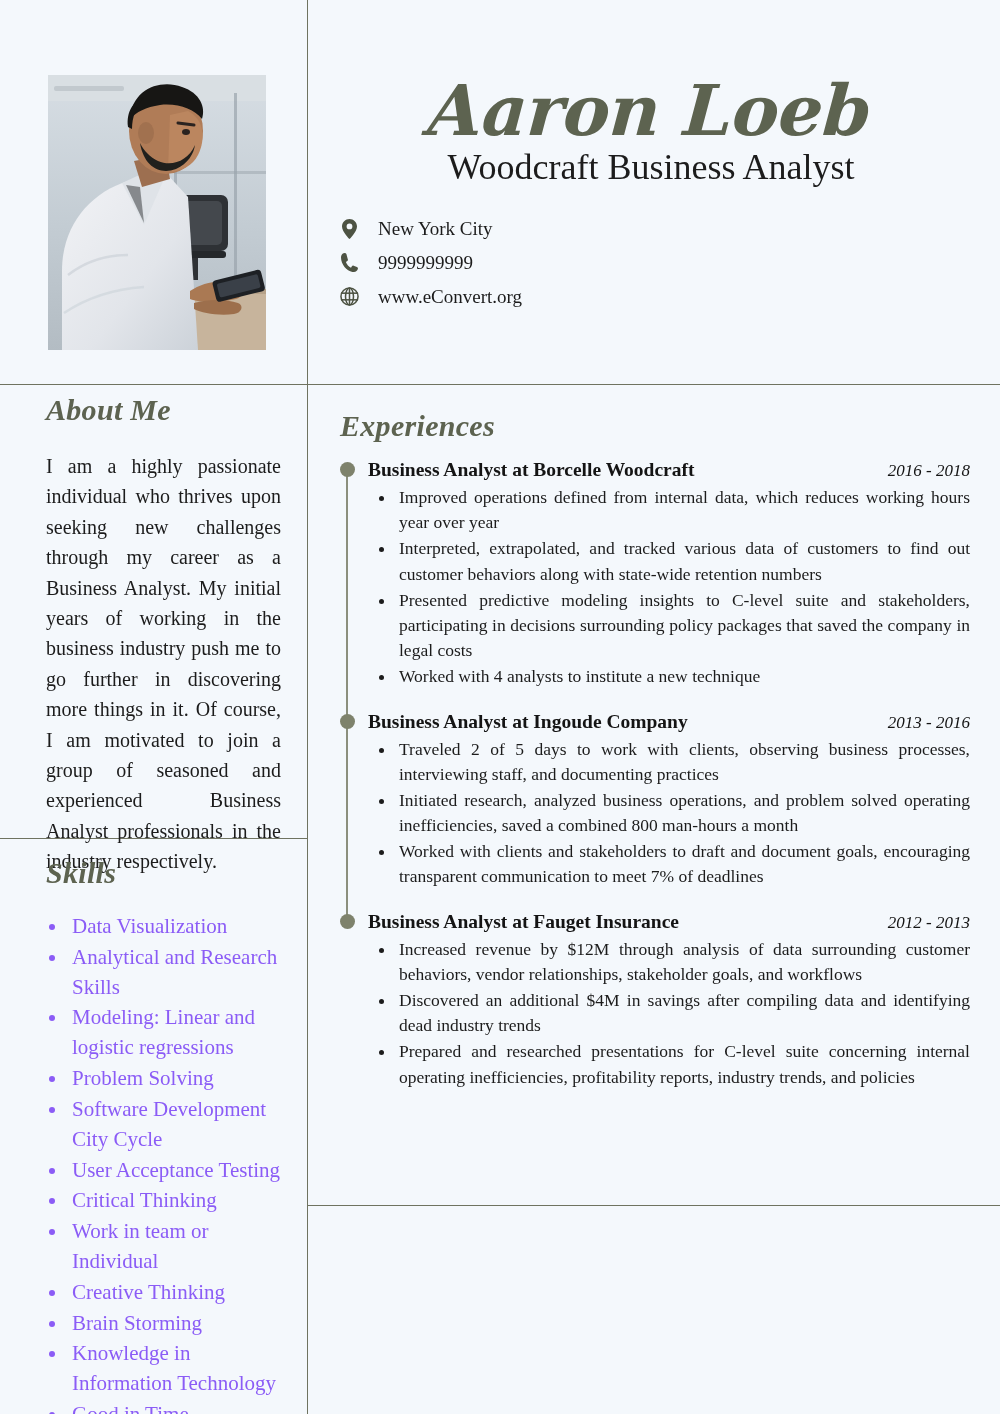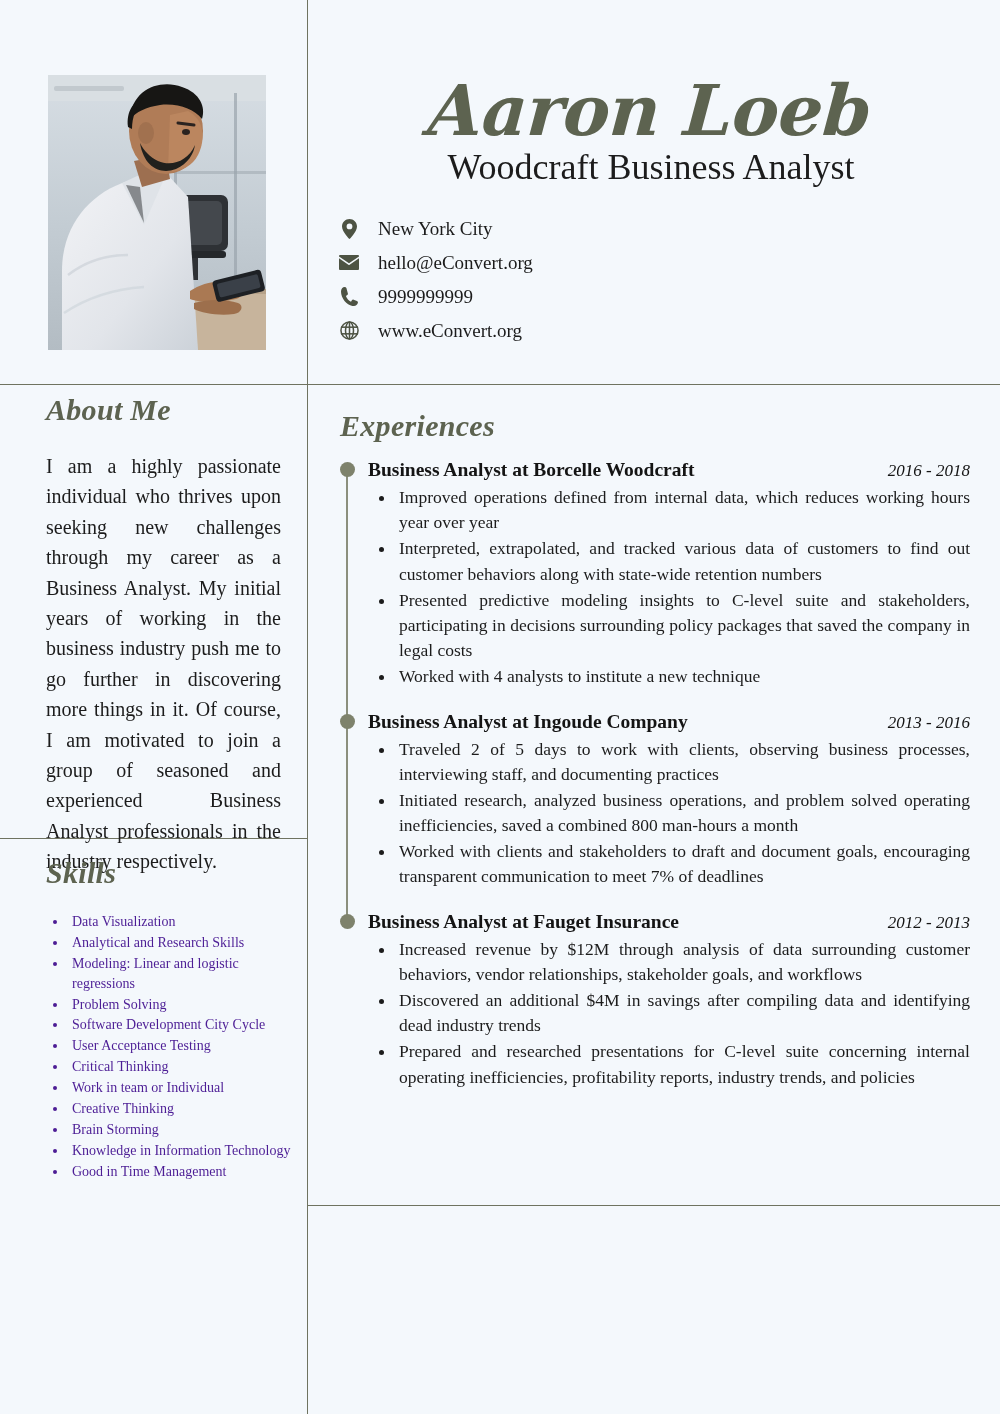--- a/index.html
+++ b/index.html
@@ -132,23 +132,23 @@
     text-align: justify;
   }
 
   #skills-block { position: absolute; left: 46px; top: 472px; width: 245px; }
   #skills-list {
     margin-top: 22px;
     padding-left: 22px;
     list-style: disc;
   }
   #skills-list li {
-    font-size: 14px;
+    font-size: 21px;
     line-height: 1.42;
-    color: #4c1d95;
+    color: #8b5cf6;
     margin-bottom: 1px;
     padding-left: 4px;
   }
 
   
   .right-col {
     position: absolute;
     left: 307px;
     top: 384px;
     width: 693px;
@@ -301,29 +301,20 @@
 
       <div class="contact">
         <span class="ci">
           <svg width="15" height="20" viewBox="0 0 15 20" fill="currentColor">
             <path d="M7.5 0C3.4 0 0 3.3 0 7.4c0 5.4 7.5 12.6 7.5 12.6S15 12.8 15 7.4C15 3.3 11.6 0 7.5 0zm0 10.3a2.9 2.9 0 1 1 0-5.8 2.9 2.9 0 0 1 0 5.8z"></path>
           </svg>
         </span>
         <span>New York City</span>
       </div>
 
-      <div class="contact">
-        <span class="ci">
-          <svg width="20" height="15" viewBox="0 0 20 15" fill="currentColor">
-            <path d="M1 0h18a1 1 0 0 1 1 1v.4L10 8.2 0 1.4V1a1 1 0 0 1 1-1z"></path>
-            <path d="M0 3.3v10.7a1 1 0 0 0 1 1h18a1 1 0 0 0 1-1V3.3l-9.4 6.4a1 1 0 0 1-1.2 0L0 3.3z"></path>
-          </svg>
-        </span>
-        <span>hello@eConvert.org</span>
-      </div>
 
       <div class="contact">
         <span class="ci">
           <svg width="17" height="19" viewBox="0 0 17 19" fill="currentColor">
             <path d="M3.6 0C1.7 0 0 2 0 4.6 0 11.6 5.6 18 11.4 19c2.4.4 5.1-1.2 5.5-3.3.2-.9-.3-1.4-1-1.7l-3.3-1.3c-.7-.3-1.3 0-1.7.6l-.9 1.4c-2.3-1.2-4.2-3.3-5.1-5.8l1.4-.9c.6-.4.8-1.1.5-1.8L5.4 1C5.1.3 4.5 0 3.6 0z"></path>
           </svg>
         </span>
         <span>9999999999</span>
       </div>
 

